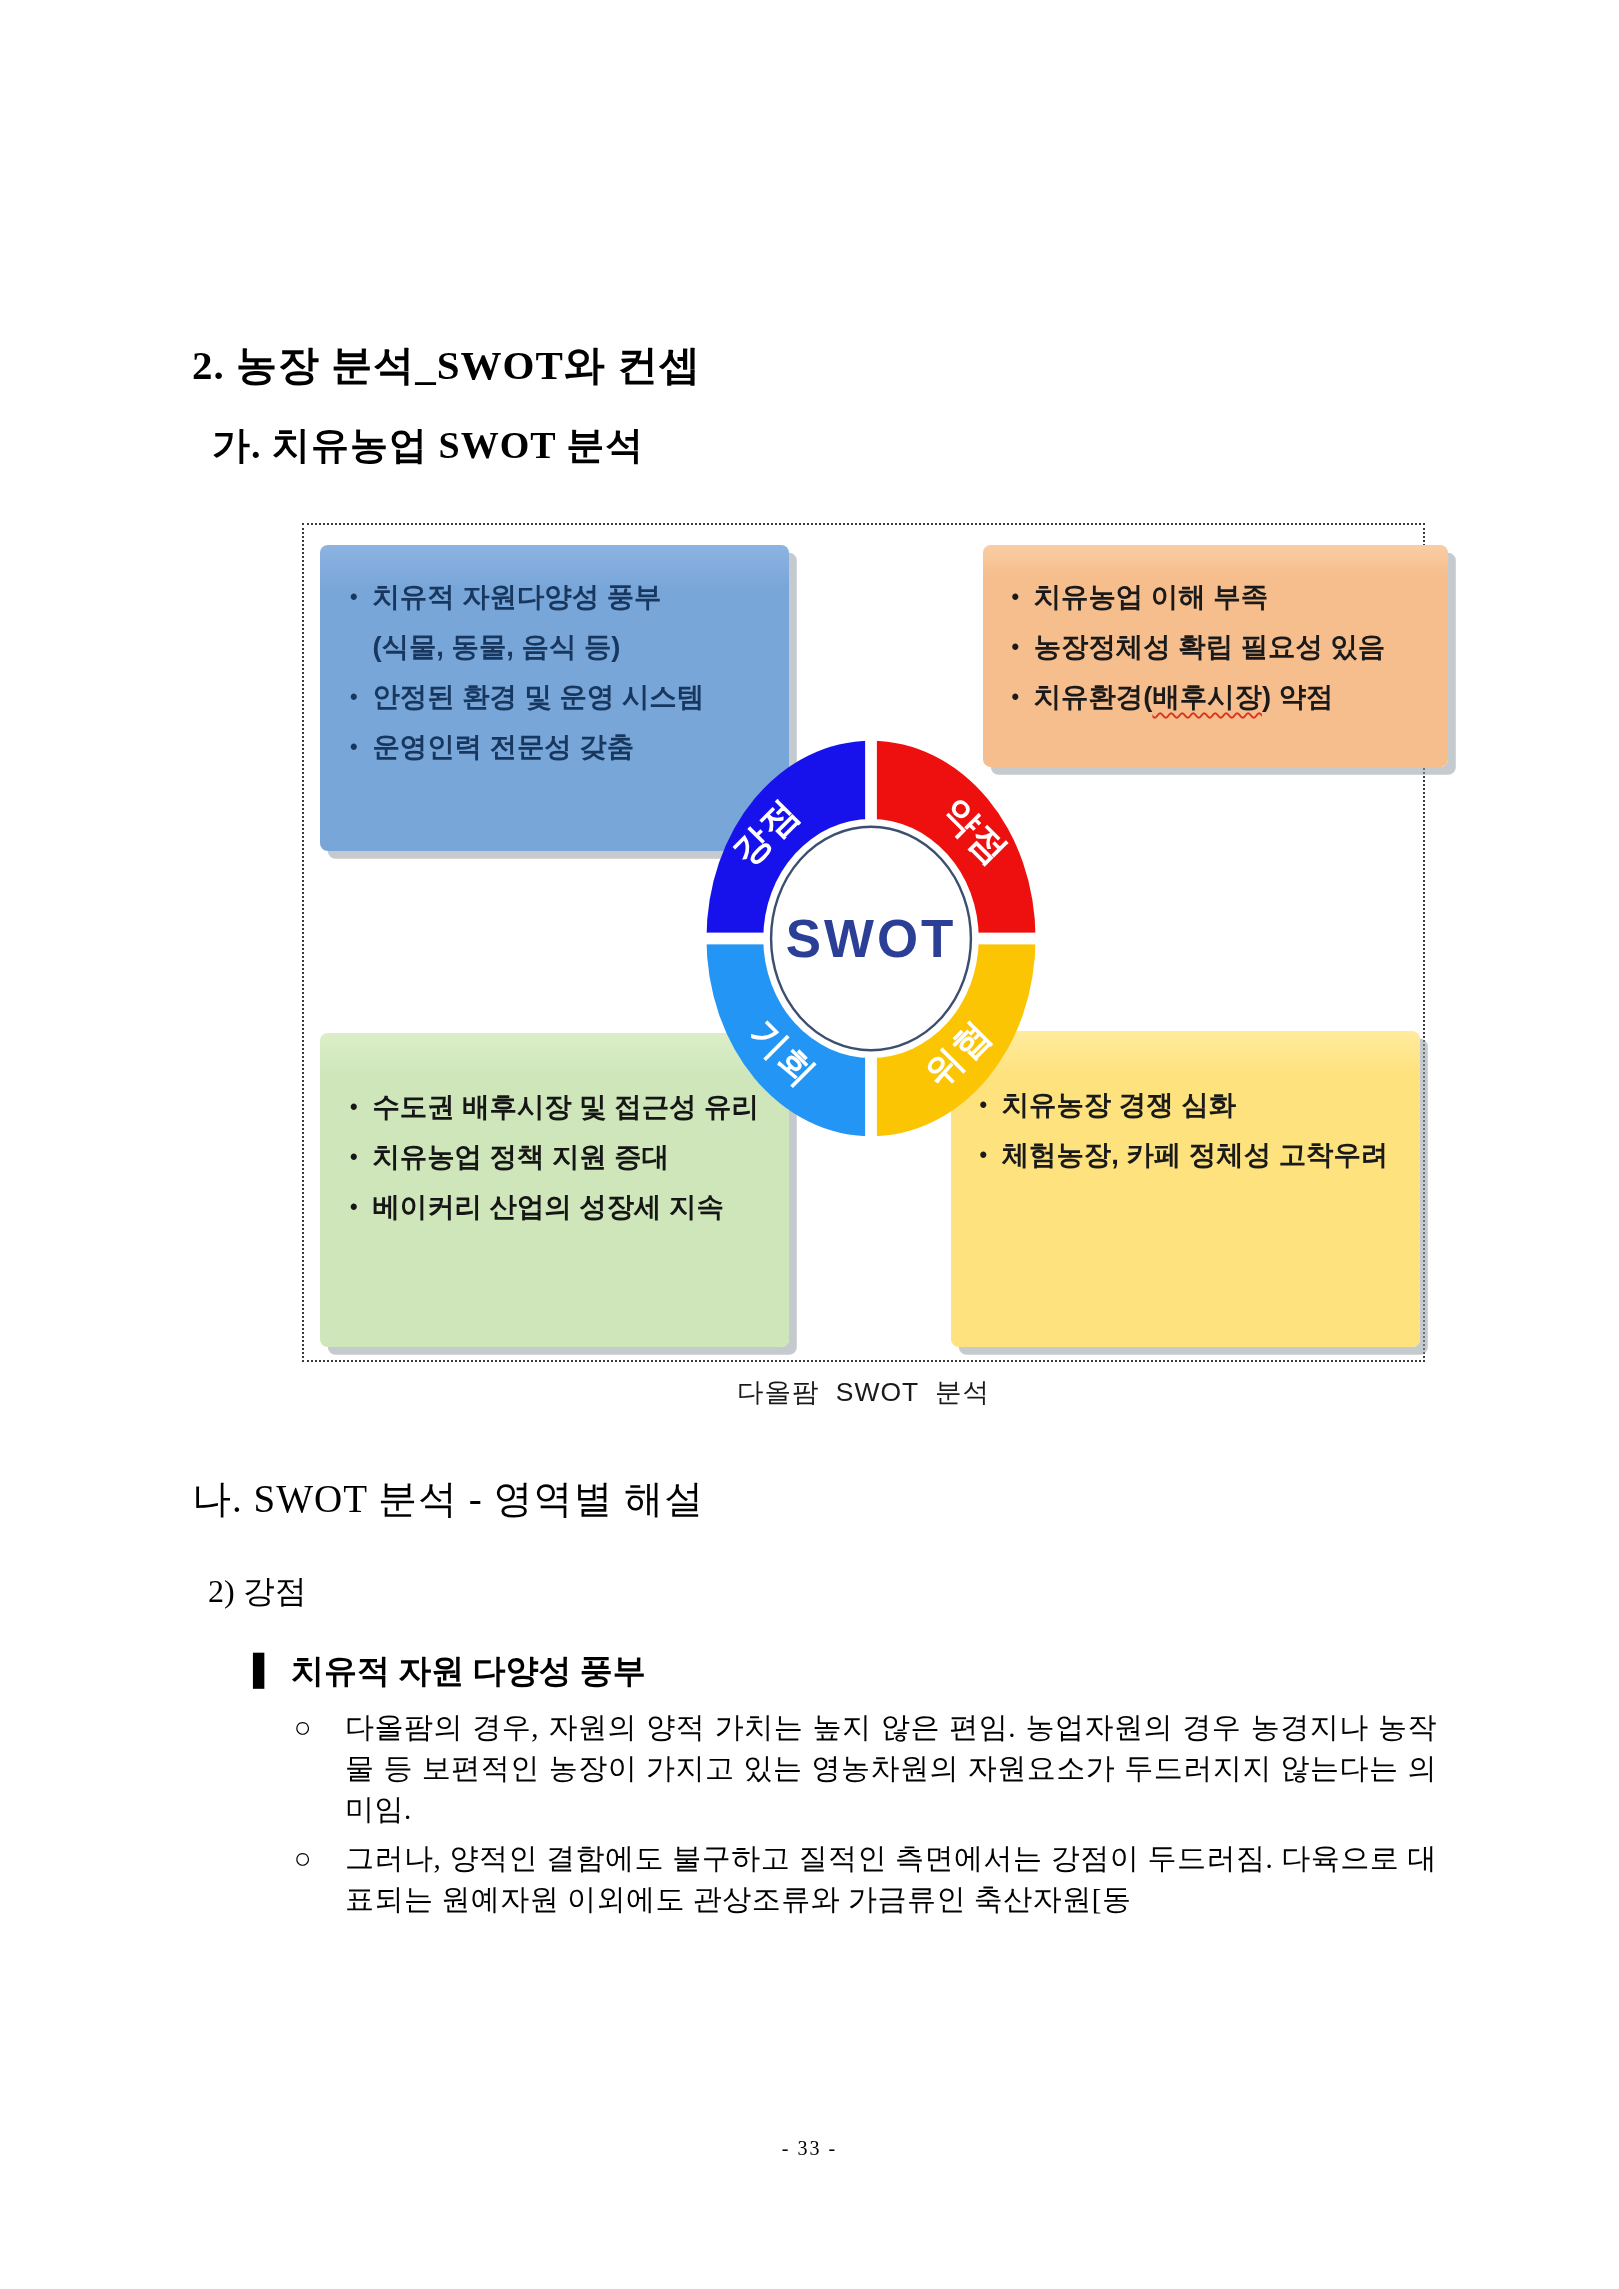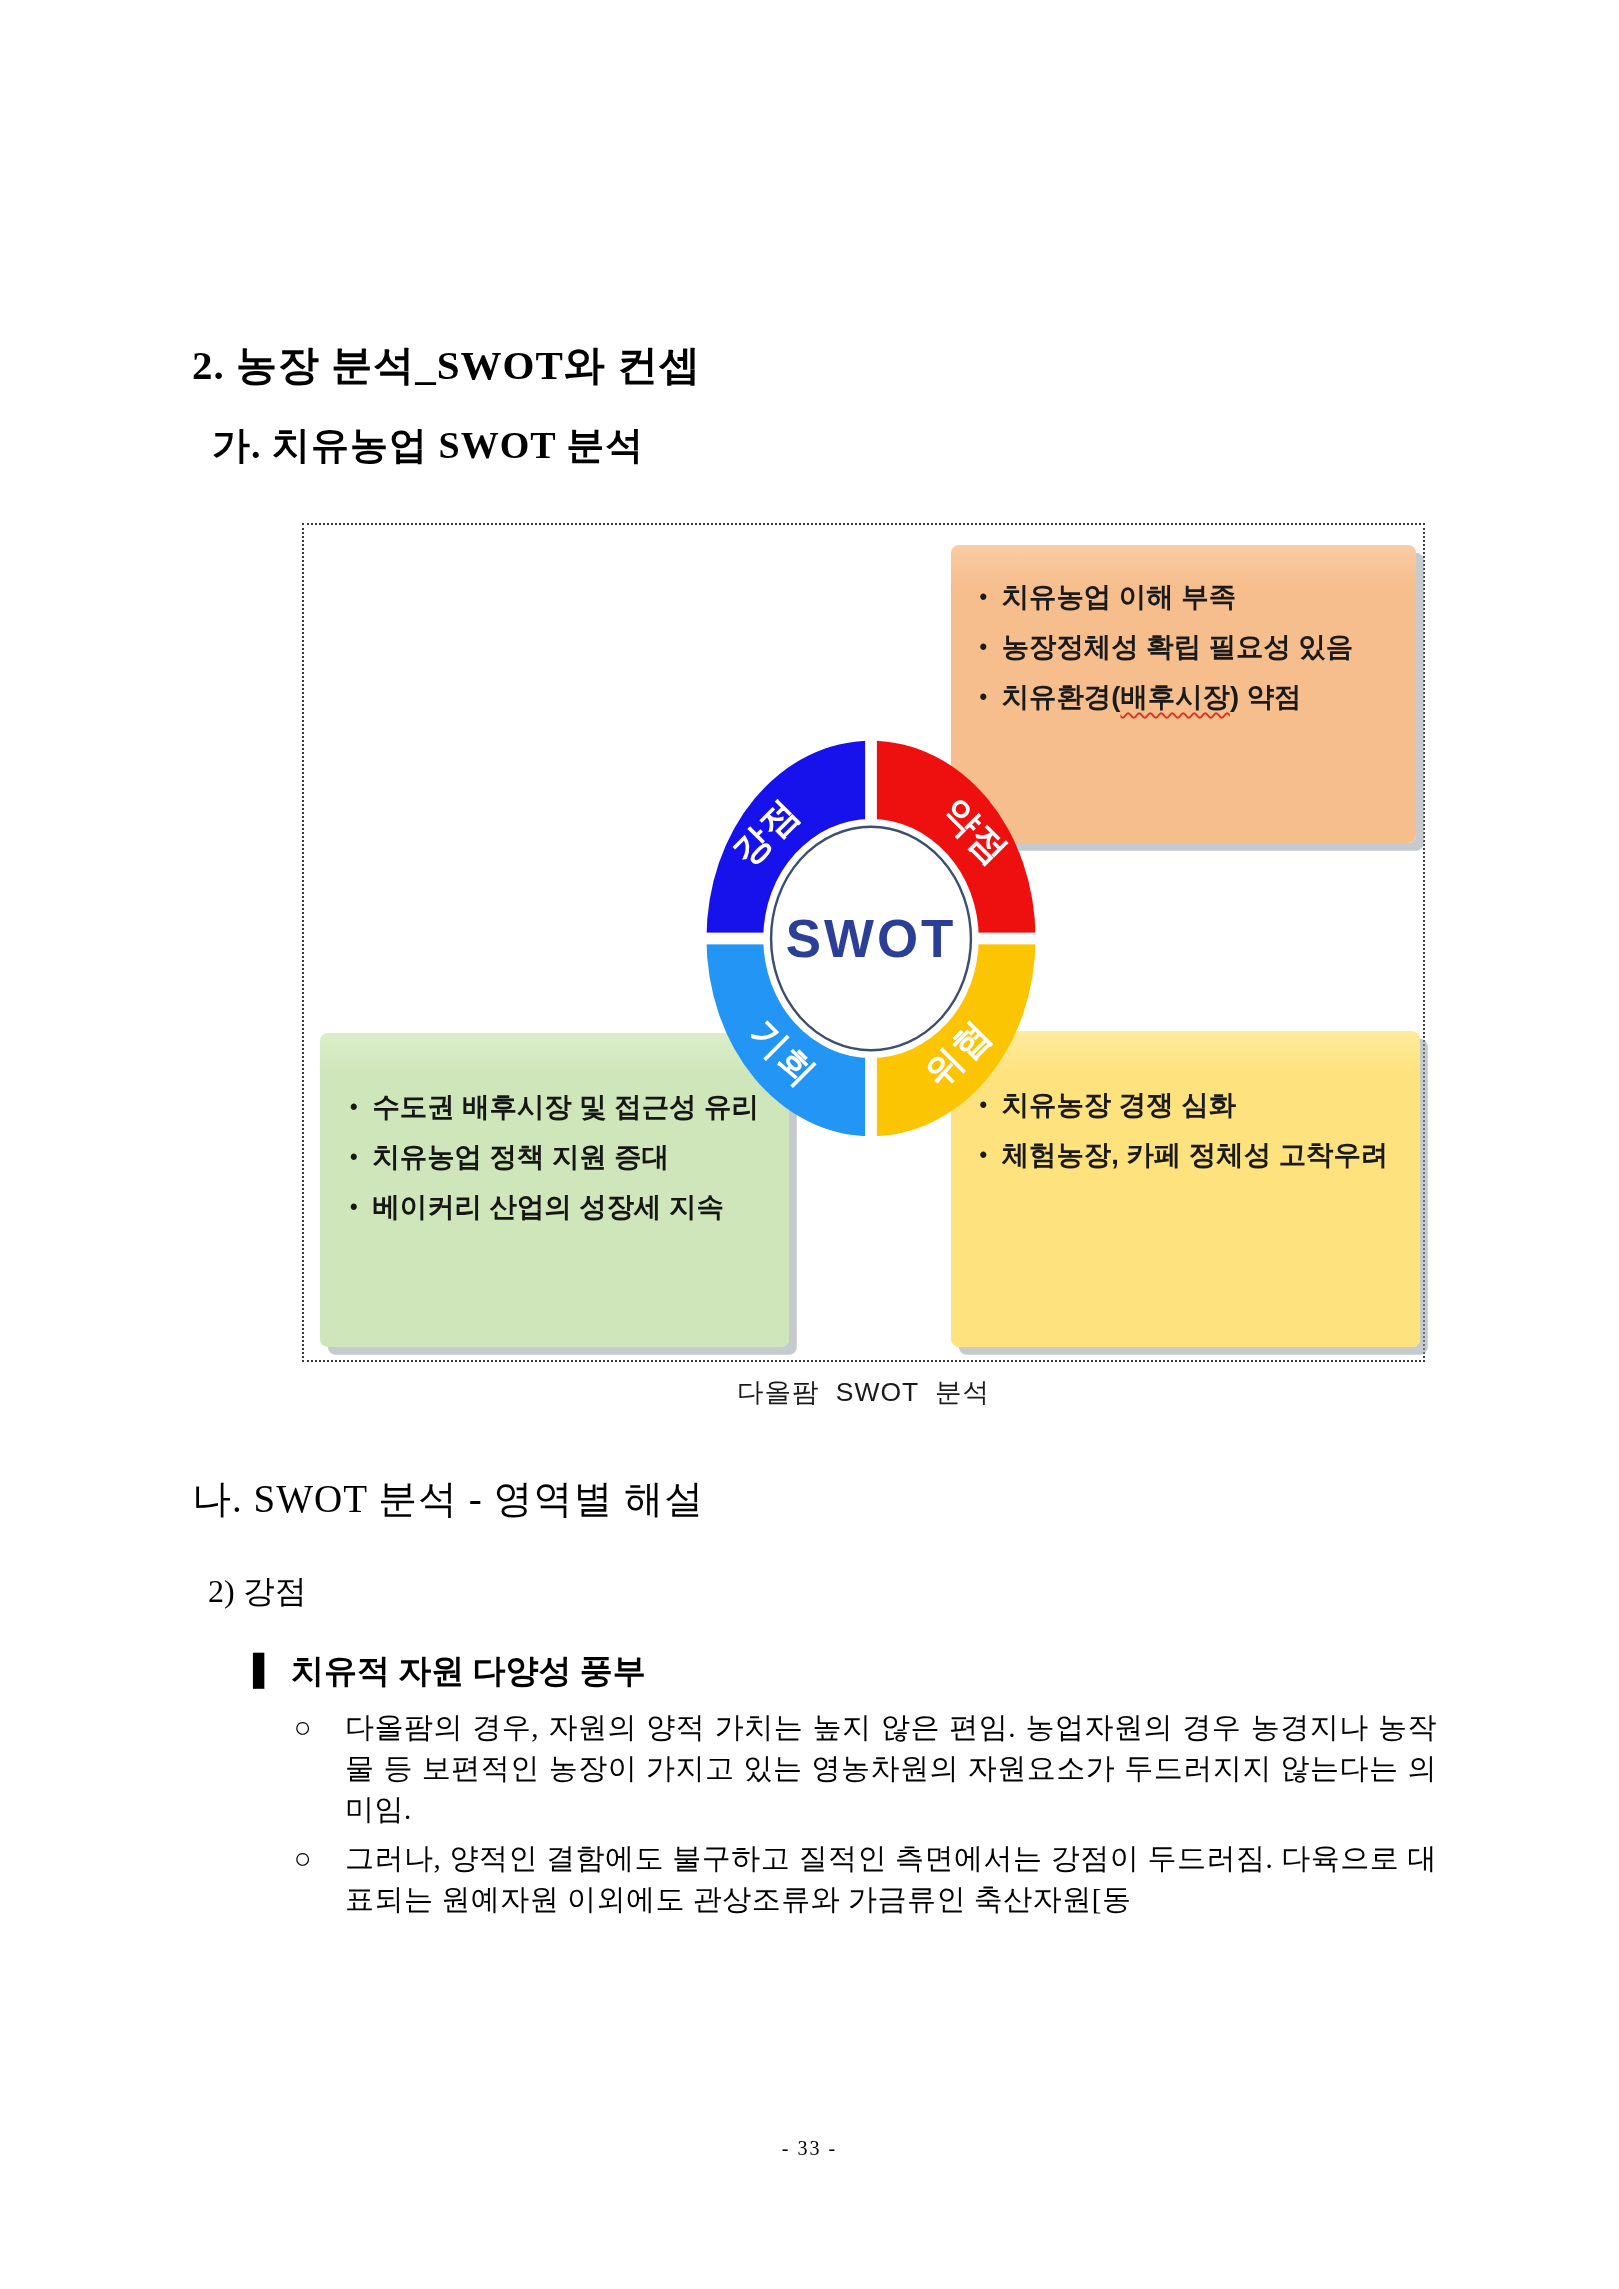--- a/index.html
+++ b/index.html
@@ -20,21 +20,21 @@
   .qbox{position:absolute;border-radius:7.8px;box-sizing:border-box;
         font-family:"Liberation Sans","DejaVu Sans",sans-serif;font-weight:bold;font-size:27.4px;
         box-shadow:7.8px 7.8px 0 rgba(150,158,166,.55);}
   .qbox .row{display:flex;align-items:center;height:50px;padding-right:9.8px;}
   .qbox .dot{width:37px;text-align:center;flex:0 0 37px;font-size:21.6px;}
   .qbox .dot::before{content:"\2022";}
   .qbox .row.cont .dot::before{content:"";}
   .qbox .txt{white-space:nowrap;}
   .box-s{left:15.7px;top:19.6px;width:469px;height:306px;padding:27.4px 5.9px 0 15.7px;
          background:linear-gradient(#8db4e1, #79a6d9 14%);color:#17375E;}
-  .box-w{left:647px;top:19.6px;width:465px;height:298px;padding:27.4px 5.9px 0 13.7px;
+  .box-w{left:679px;top:19.6px;width:465px;height:222px;padding:27.4px 5.9px 0 13.7px;
          background:linear-gradient(#f9cda4, #f6be8d 14%);color:#1a1a1a;}
   .box-o{left:15.7px;top:508px;width:469px;height:314px;padding:49px 5.9px 0 15.7px;
          background:linear-gradient(#dceec9, #cee6ba 14%);color:#161616;}
   .box-t{left:647px;top:506px;width:469px;height:316px;padding:49px 5.9px 0 13.7px;
          background:linear-gradient(#ffeb9e, #fee27d 14%);color:#1a1a1a;}
   .wavy{text-decoration:underline wavy #d93320 2px;text-underline-offset:5.9px;}
 
   .ring{position:absolute;left:371px;top:198px;}
   .ring .rlabel{font-family:"Liberation Sans","DejaVu Sans",sans-serif;font-weight:bold;
                 font-size:37px;fill:#fff;letter-spacing:2px;}
@@ -55,20 +55,38 @@
                font-size:20px;letter-spacing:2px;}
 </style>
 </head>
 <body>
 
 <div class="h-title">2. 농장 분석_SWOT와 컨셉</div>
 <div class="h-section-a">가. 치유농업 SWOT 분석</div>
 
 <div class="figure">
 
+  <div class="qbox box-s">
+    <div class="row">
+      <span class="dot"></span>
+      <span class="txt">치유적 자원다양성 풍부</span>
+    </div>
+    <div class="row cont">
+      <span class="dot"></span>
+      <span class="txt">(식물, 동물, 음식 등)</span>
+    </div>
+    <div class="row">
+      <span class="dot"></span>
+      <span class="txt">안정된 환경 및 운영 시스템</span>
+    </div>
+    <div class="row">
+      <span class="dot"></span>
+      <span class="txt">운영인력 전문성 갖춤</span>
+    </div>
+  </div>
 
   <div class="qbox box-w">
     <div class="row">
       <span class="dot"></span>
       <span class="txt">치유농업 이해 부족</span>
     </div>
     <div class="row">
       <span class="dot"></span>
       <span class="txt">농장정체성 확립 필요성 있음</span>
     </div>

